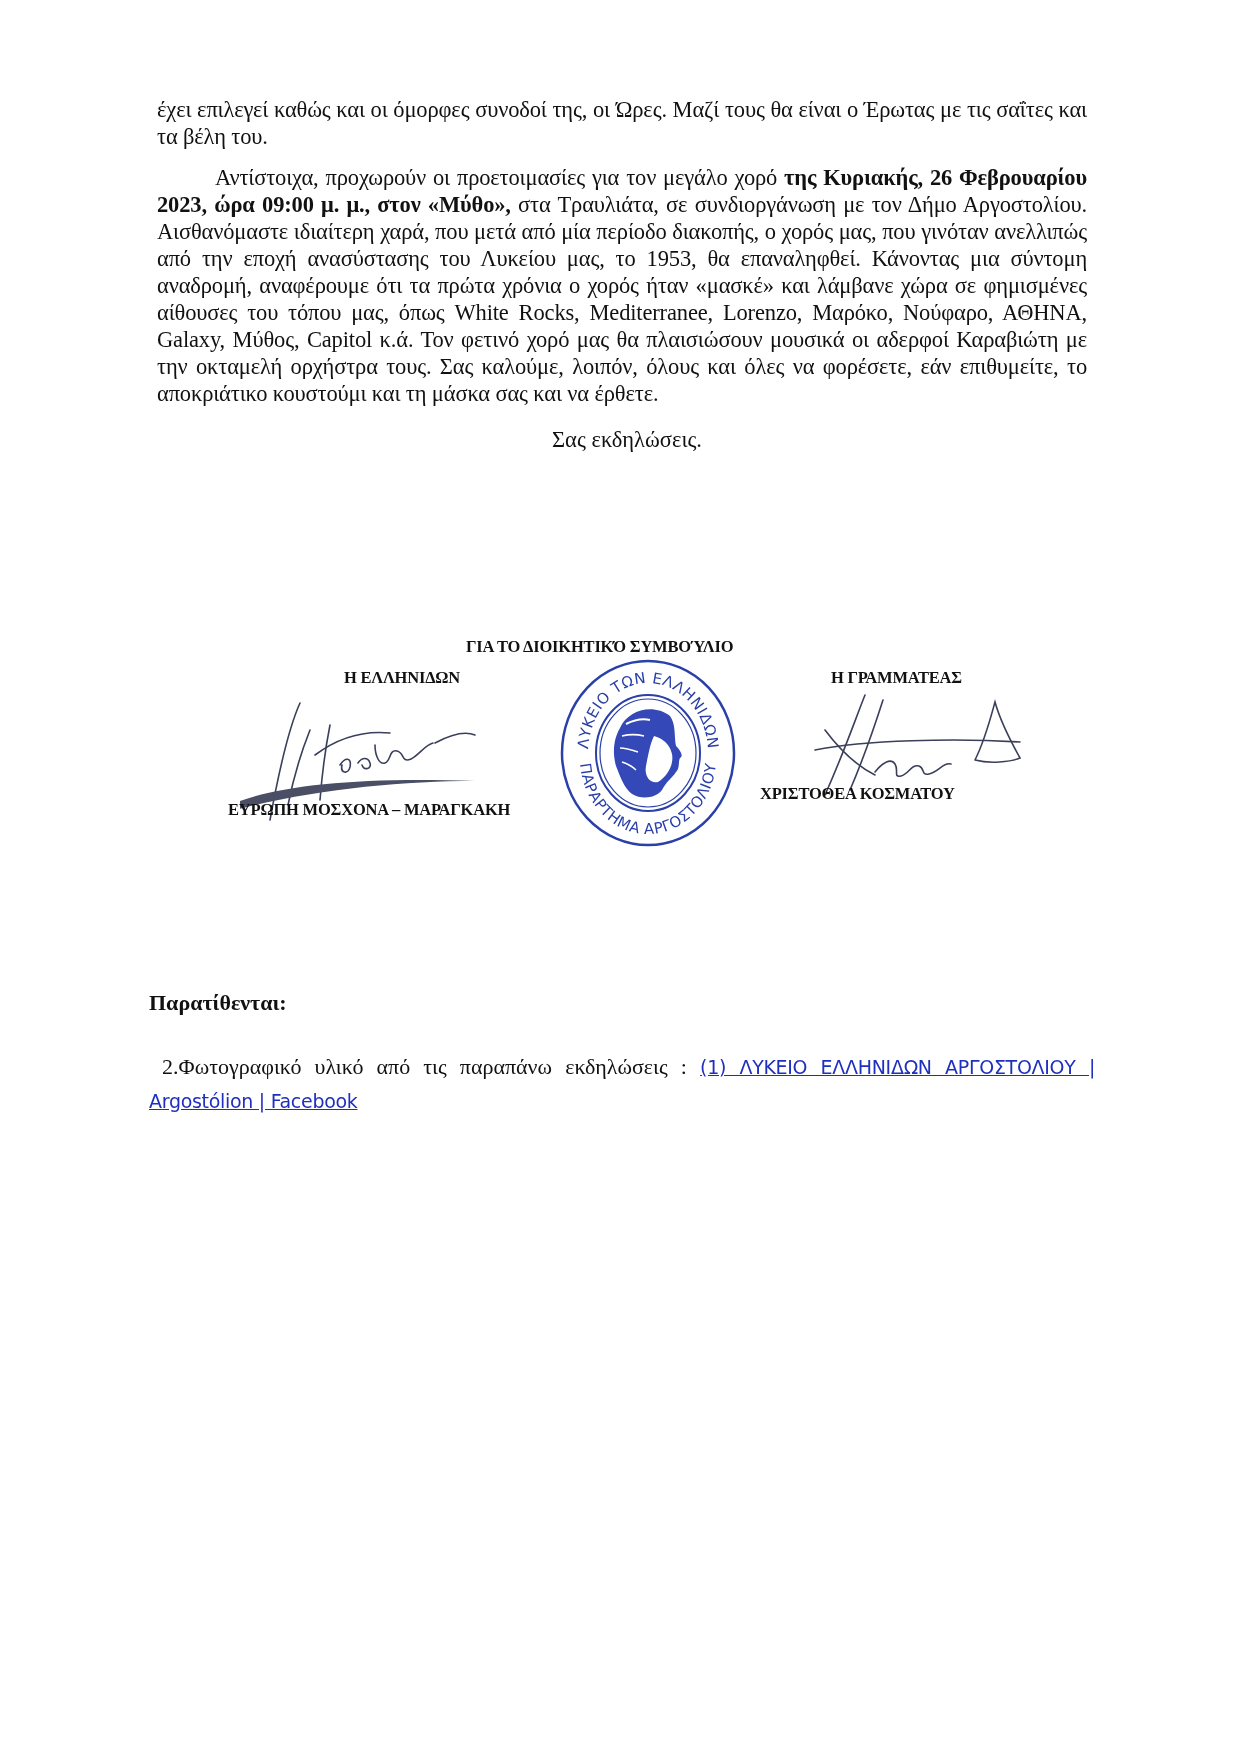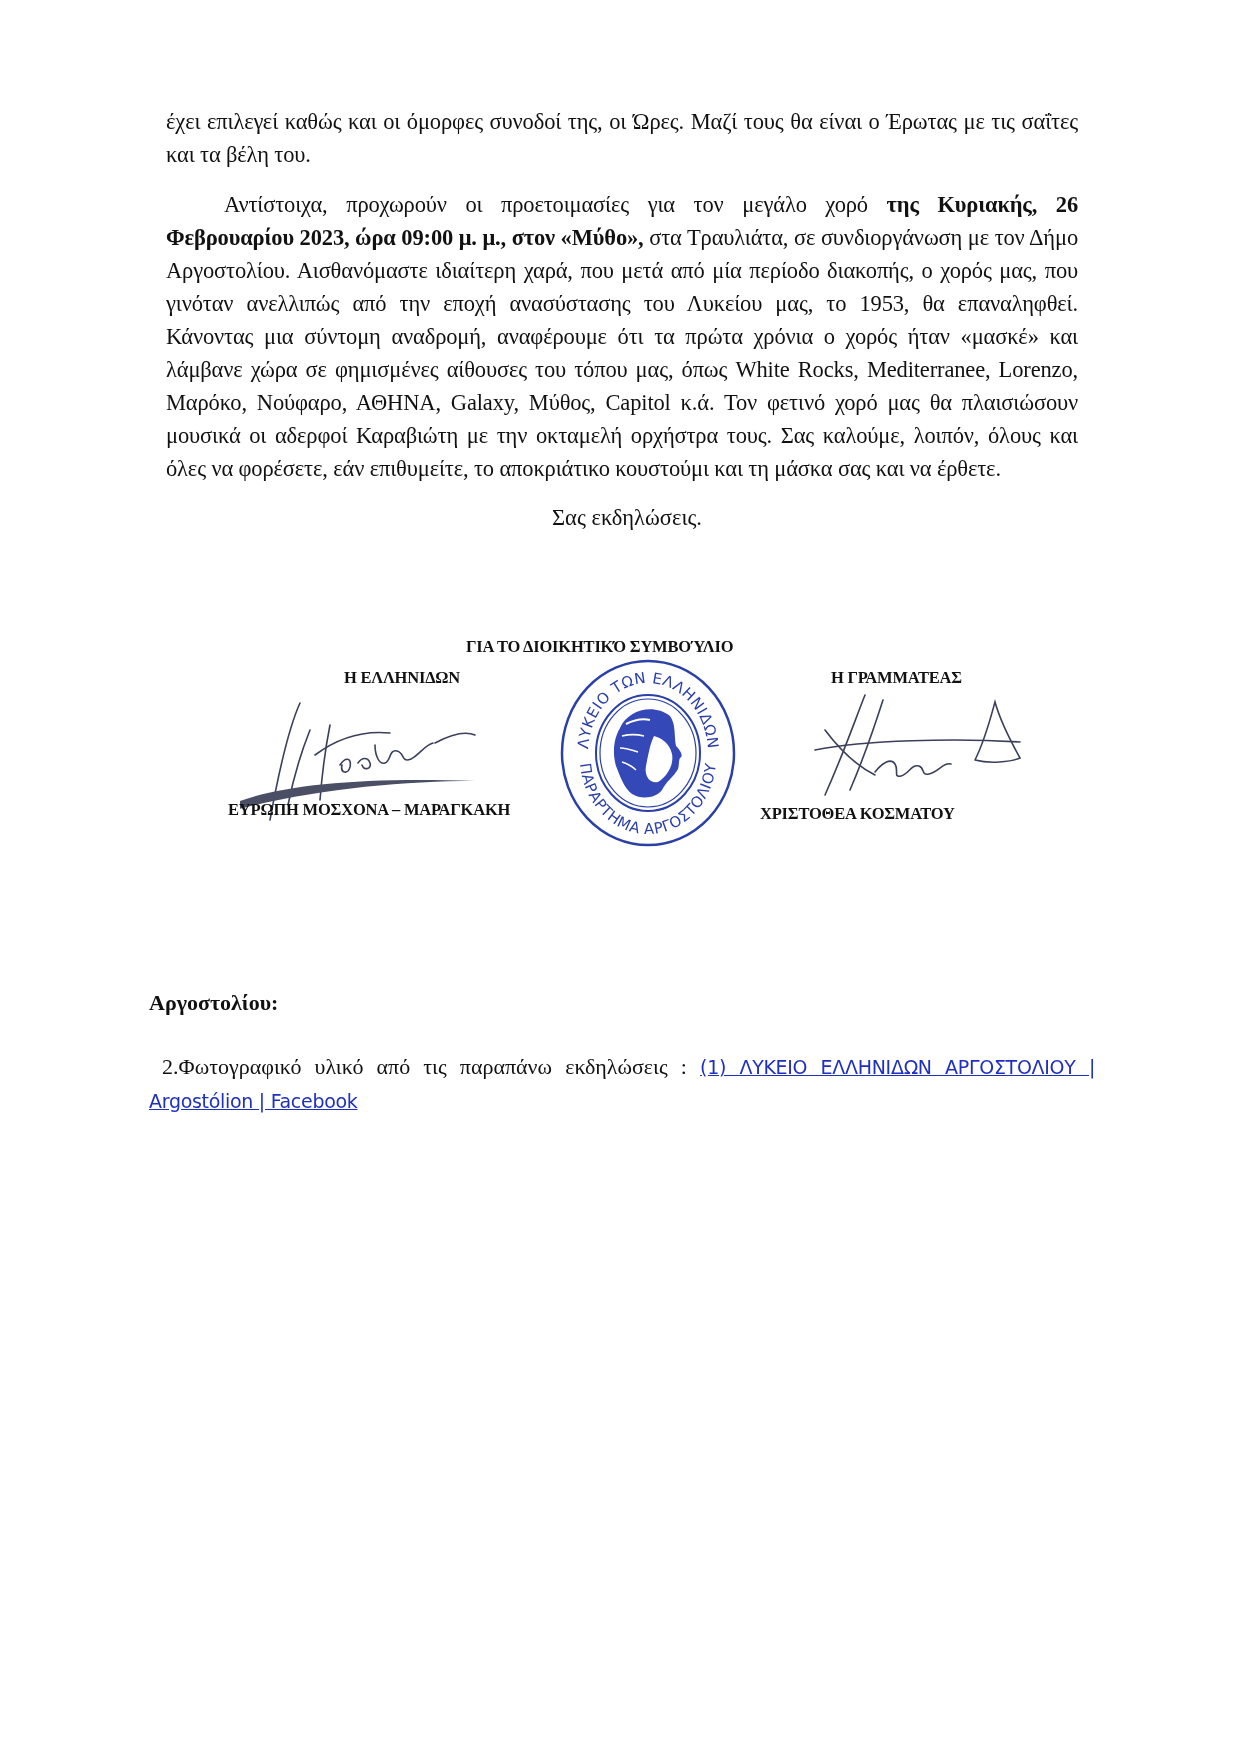--- a/index.html
+++ b/index.html
@@ -12,23 +12,23 @@
       color: #111111;
     }
     .page {
       position: absolute;
       left: 149px;
       top: 88px;
       width: 946px;
     }
     .para {
       font-size: 22.5px;
-      line-height: 33px;
+      line-height: 27px;
       text-align: justify;
-      margin: 17px;
+      margin: 8px;
       letter-spacing: -0.15px;
     }
     .para b { font-weight: bold; }
     .indent { text-indent: 58px; }
     .p1 { margin-bottom: 14px; }
     .closing {
       font-size: 22.5px;
       text-align: center;
       margin-top: 20px;
       margin-left: 10px;
@@ -37,21 +37,21 @@
       position: absolute;
       font-weight: bold;
       font-size: 16.5px;
       letter-spacing: -0.2px;
       white-space: nowrap;
     }
     .board-title { left: 466px; top: 637px; text-align: center; }
     .pres-title { left: 344px; top: 668px; }
     .sec-title { left: 831px; top: 668px; }
     .pres-name { left: 228px; top: 800px; }
-    .sec-name { left: 760px; top: 804px; }
+    .sec-name { left: 760px; top: 784px; }
 
     .stamp {
       position: absolute;
       left: 558px;
       top: 658px;
       width: 180px;
       height: 190px;
     }
     .signature { position: absolute; }
     .sig-pres { left: 240px; top: 685px; width: 270px; height: 140px; }
@@ -141,17 +141,17 @@
     <path d="M20 50 C 35 70, 50 85, 70 95"></path>
     <path d="M10 70 C 60 60, 150 58, 215 62"></path>
     <path d="M70 92 c 8 -10, 16 -14, 20 -8 c 4 6, -2 14, 6 12 c 8 -2, 10 -12, 18 -10 c 6 2, 2 10, 10 8 c 10 -2, 14 -12, 22 -10"></path>
     <path d="M170 80 C 180 60, 185 40, 190 22 C 195 40, 205 60, 215 78 C 205 82, 185 84, 170 80"></path>
   </g>
 </svg>
 
 <div class="sig pres-name">ΕΥΡΩΠΗ ΜΟΣΧΟΝΑ – ΜΑΡΑΓΚΑΚΗ</div>
 <div class="sig sec-name">ΧΡΙΣΤΟΘΕΑ ΚΟΣΜΑΤΟΥ</div>
 
-<div class="attach-heading">Αργοστολίου:</div>
+<div class="attach-heading">Παρατίθενται:</div>
 
 <div class="attach-list">
   <p class="item row2"><span style="white-space: pre;"> 2.Φωτογραφικό υλικό από τις παραπάνω εκδηλώσεις : </span><a class="link">(1) ΛΥΚΕΙΟ ΕΛΛΗΝΙΔΩΝ ΑΡΓΟΣΤΟΛΙΟΥ | Argostólion | Facebook</a></p>
 </div>
 
 </body></html>

